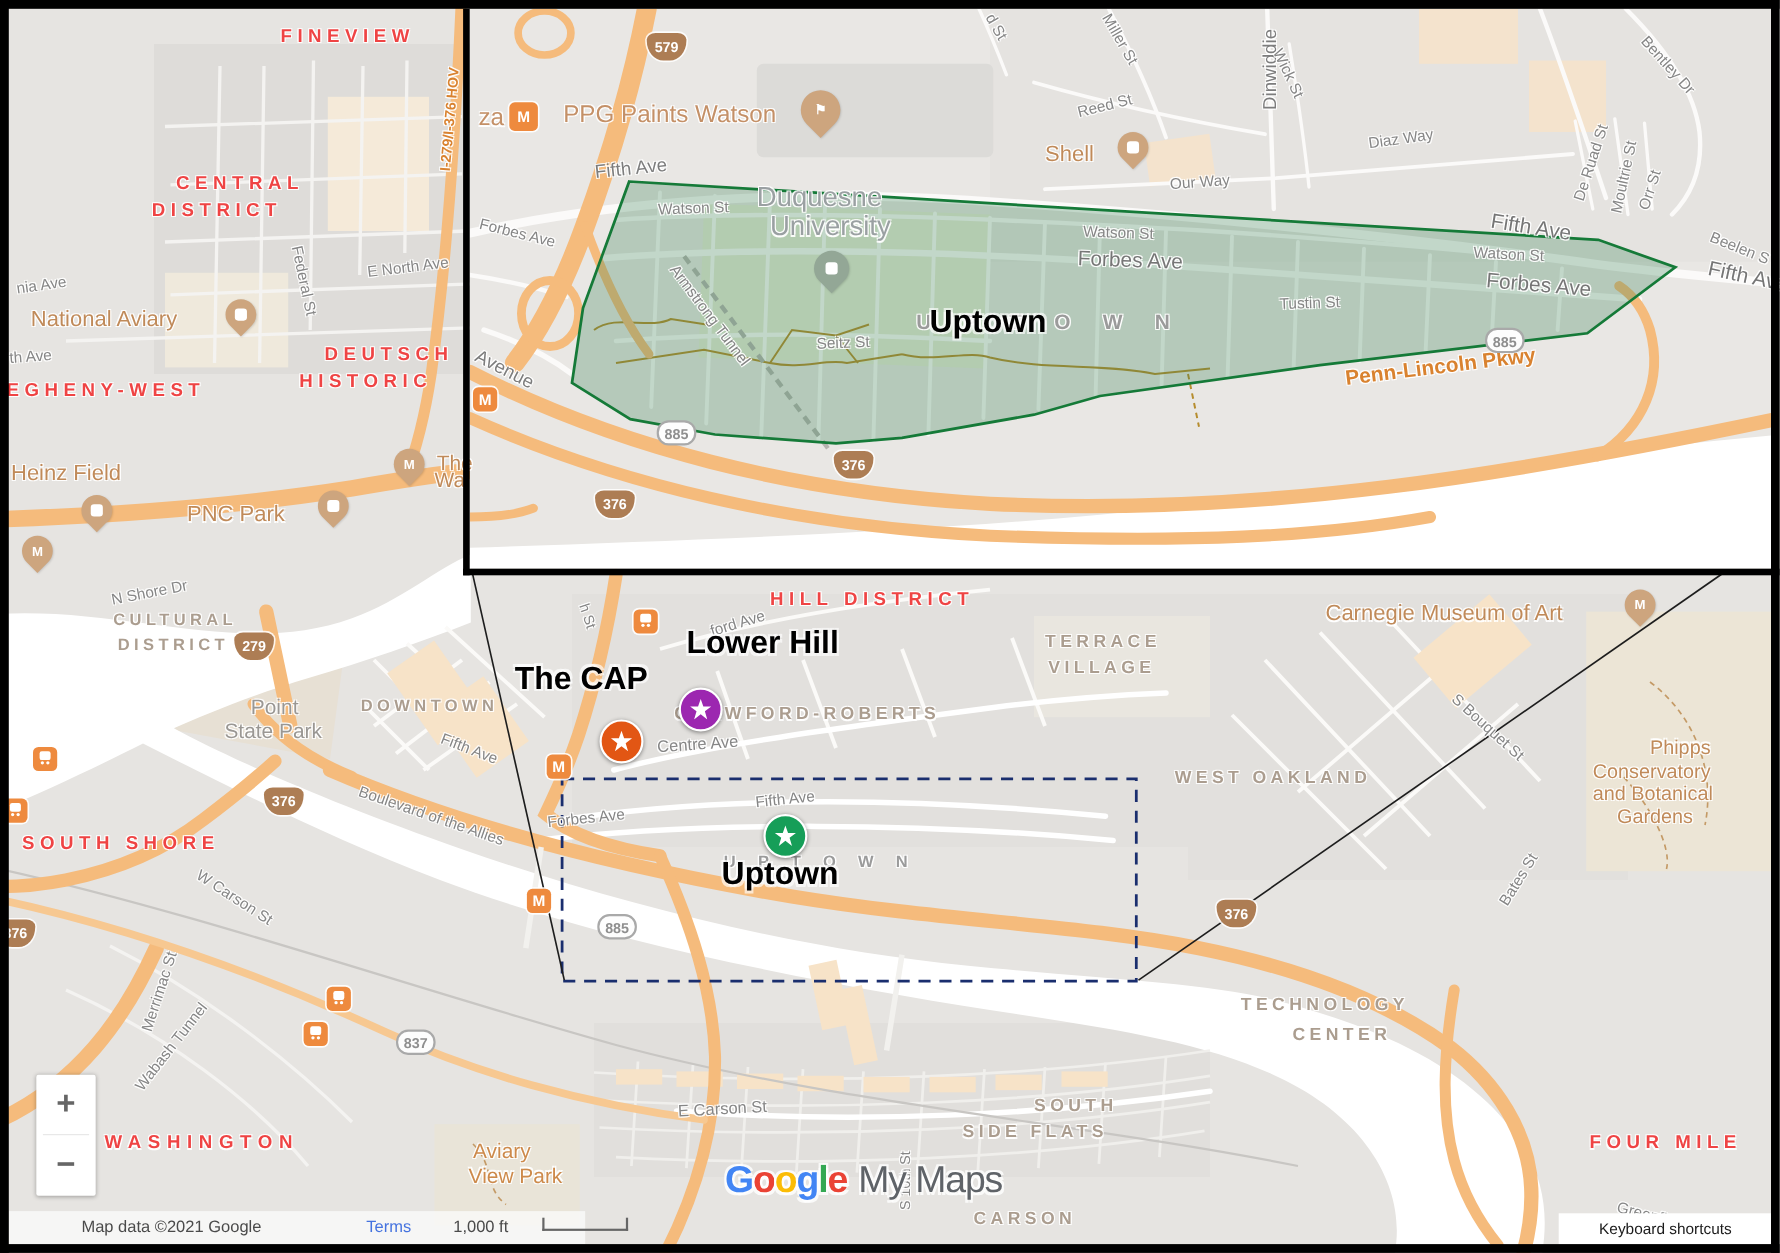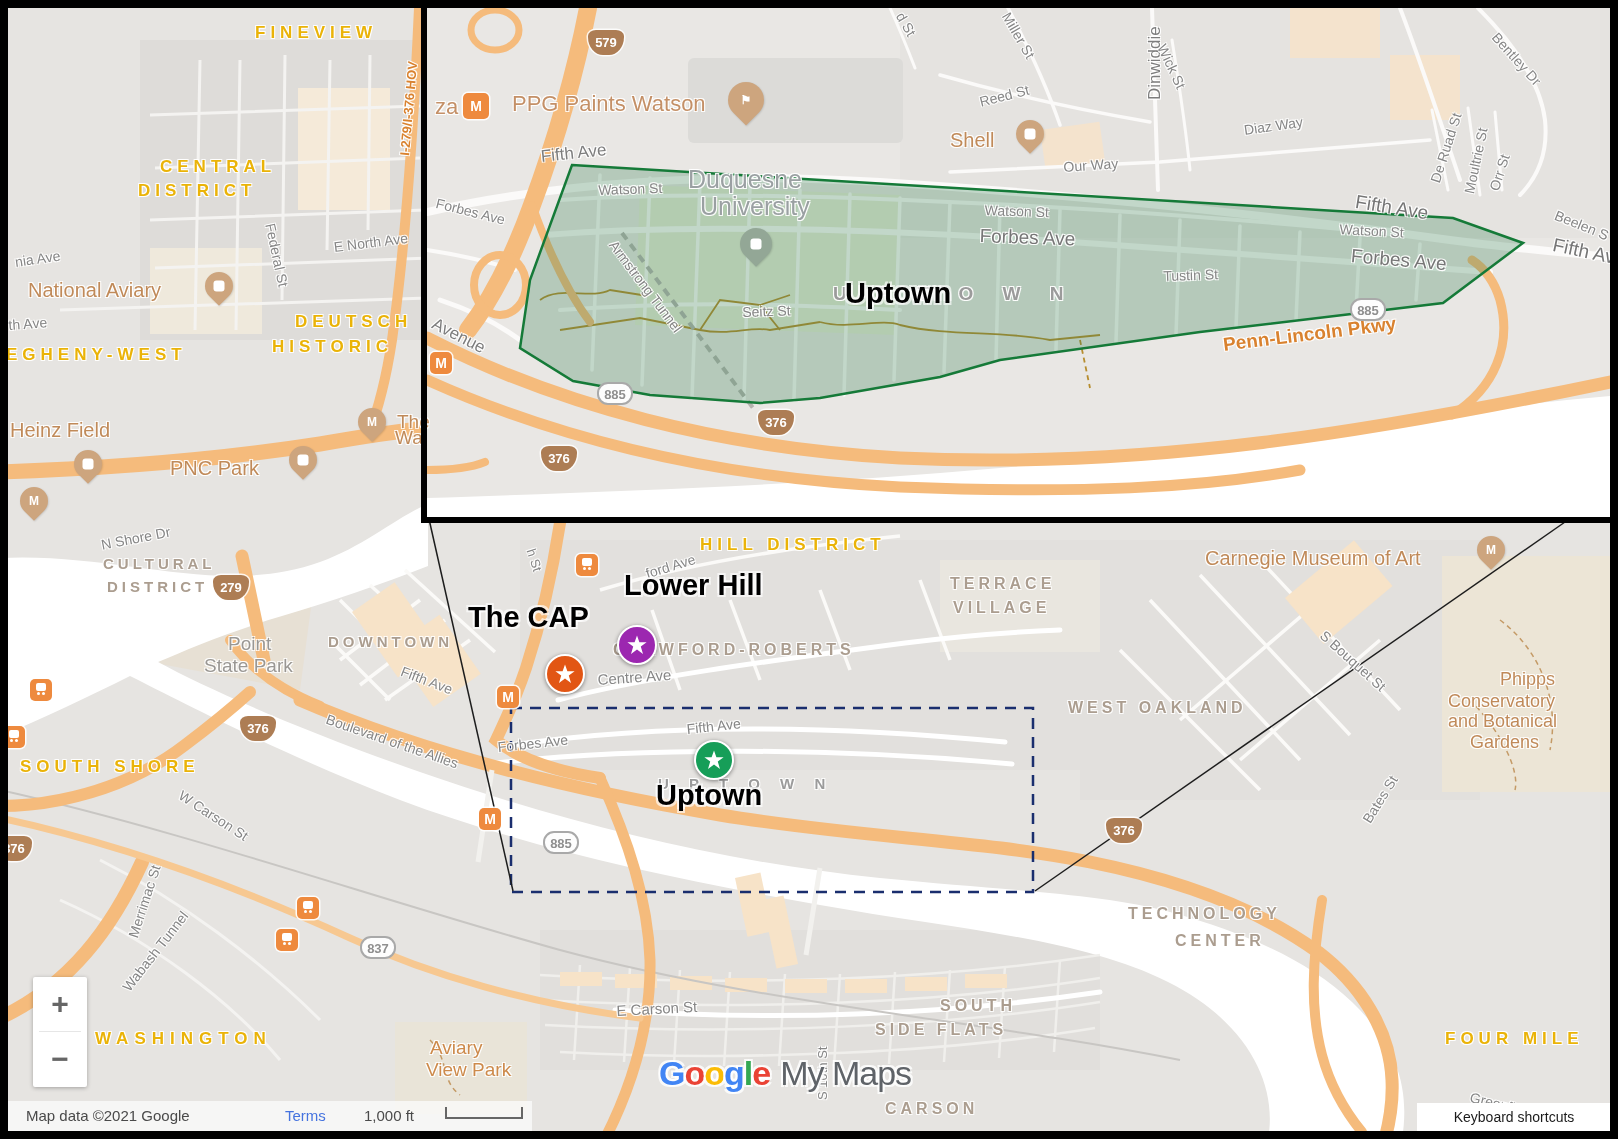--- a/index.html
+++ b/index.html
@@ -5,21 +5,21 @@
   html,body{margin:0;padding:0;background:#fff;}
   #frame{position:relative;width:1618px;height:1139px;background:#000;overflow:hidden;
          font-family:"Liberation Sans",sans-serif;}
   #mapwrap{position:absolute;left:0;top:0;width:1618px;height:1139px;}
   svg{position:absolute;left:0;top:0;display:block;}
   
   .lbl{position:absolute;white-space:nowrap;transform-origin:0 0;line-height:1.05;
        text-shadow:-1px -1px 0 rgba(255,255,255,.9),1px -1px 0 rgba(255,255,255,.9),
                    -1px 1px 0 rgba(255,255,255,.9),1px 1px 0 rgba(255,255,255,.9);}
   .area{color:#ab9d8f;font-weight:700;letter-spacing:4px;font-size:16px;}
-  .area-lg{color:#eab308;font-weight:700;letter-spacing:5px;font-size:17px;}
+  .area-lg{color:#ef4444;font-weight:700;letter-spacing:5px;font-size:17px;}
   .street{color:#868686;font-size:14px;}
   .street-lg{color:#7d7d7d;font-size:17px;}
   .street-xl{color:#767676;font-size:19px;}
   .poi{color:#c08a59;font-size:19px;}
   .poi-lg{color:#c08a59;font-size:20px;}
   .poi-xl{color:#c49067;font-size:22px;}
   .parkpoi{color:#cd8a4b;font-size:19px;}
   .graybig{color:#9aa0a2;font-size:25px;}
   .graypark{color:#9a9793;font-size:19px;}
   .feature{color:#000;font-weight:700;font-size:29px;letter-spacing:0px;
@@ -54,21 +54,21 @@
   .marker .star{width:20px;height:20px;background:#fff;
           clip-path:polygon(50% 2%,62% 36%,98% 36%,69% 58%,80% 95%,50% 72%,20% 95%,31% 58%,2% 36%,38% 36%);}
   
   #zoomctl{position:absolute;left:33px;top:977px;width:54px;height:110px;background:#fff;
            border-radius:2px;box-shadow:0 1px 4px rgba(0,0,0,.3);}
   #zoomctl .zbtn{width:54px;height:54px;color:#666;font-size:30px;font-weight:700;text-align:center;
            line-height:54px;cursor:pointer;}
   #zoomctl .zdiv{height:1px;background:#e6e6e6;margin:0 6px;}
   #attrib{position:absolute;left:8px;top:1101px;width:524px;height:30px;
           background:rgba(250,250,250,.8);font-size:15px;color:#4a4a4a;}
-  #attrib span{position:absolute;top:6px;}
+  #attrib span{position:absolute;top:6px;margin-left:48px;}
   .scalebar{position:absolute;left:437px;top:12px;width:74px;height:10px;
           border-left:2px solid #666;border-right:2px solid #666;border-bottom:2px solid #666;}
   #kbd{position:absolute;left:1417px;top:1103px;width:194px;height:28px;background:#fff;
        color:#1b1b1b;font-size:14px;text-align:center;line-height:28px;}
   #wmark{position:absolute;left:659px;top:1054px;font-size:34px;letter-spacing:-1px;
        text-shadow:-2px -2px 0 rgba(255,255,255,.8),2px -2px 0 rgba(255,255,255,.8),
                    -2px 2px 0 rgba(255,255,255,.8),2px 2px 0 rgba(255,255,255,.8);}
   #wmark b{font-weight:700;}
   #wmark .mm{color:#5f6368;font-weight:400;margin-left:10px;}
   

